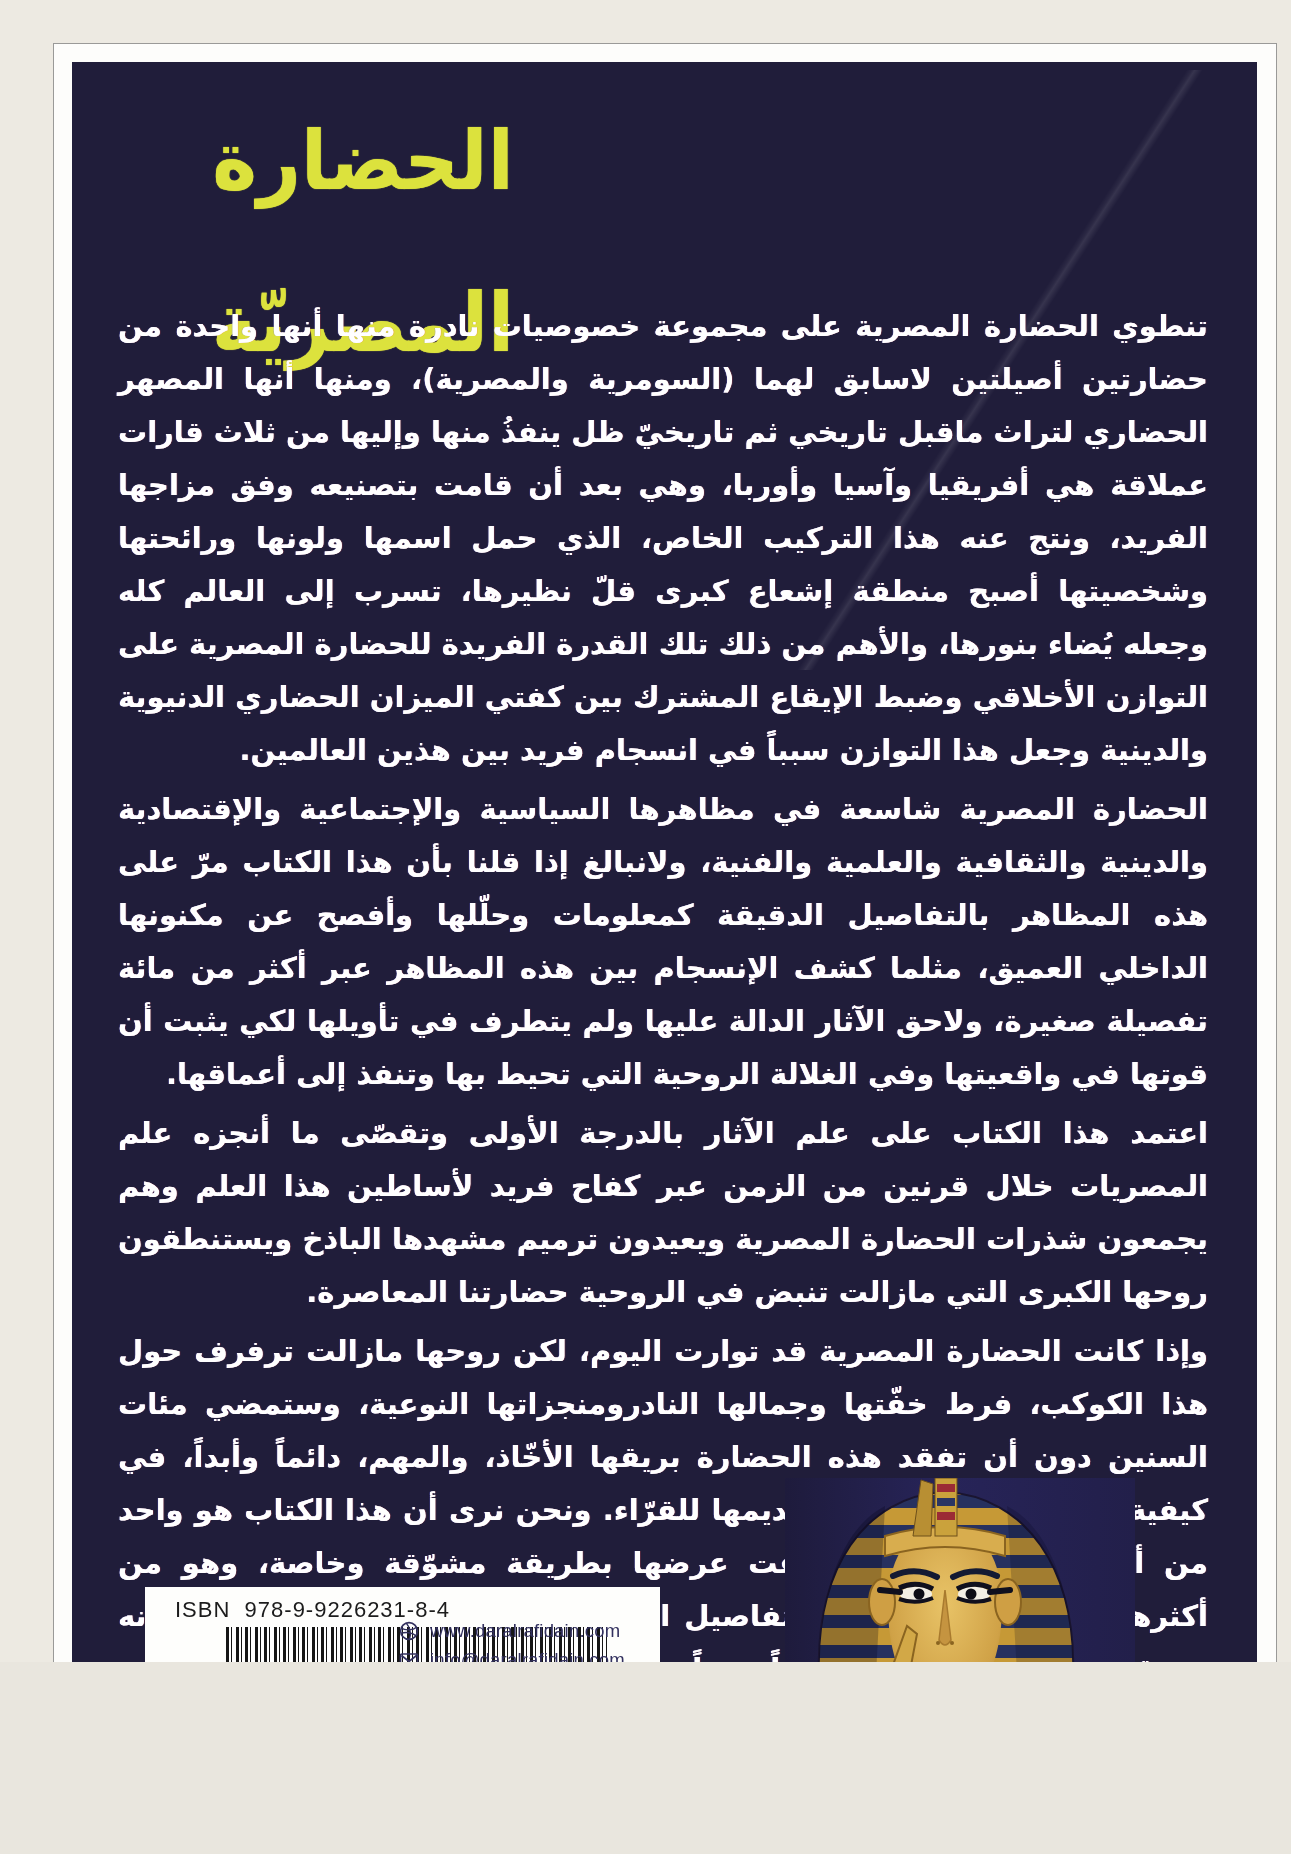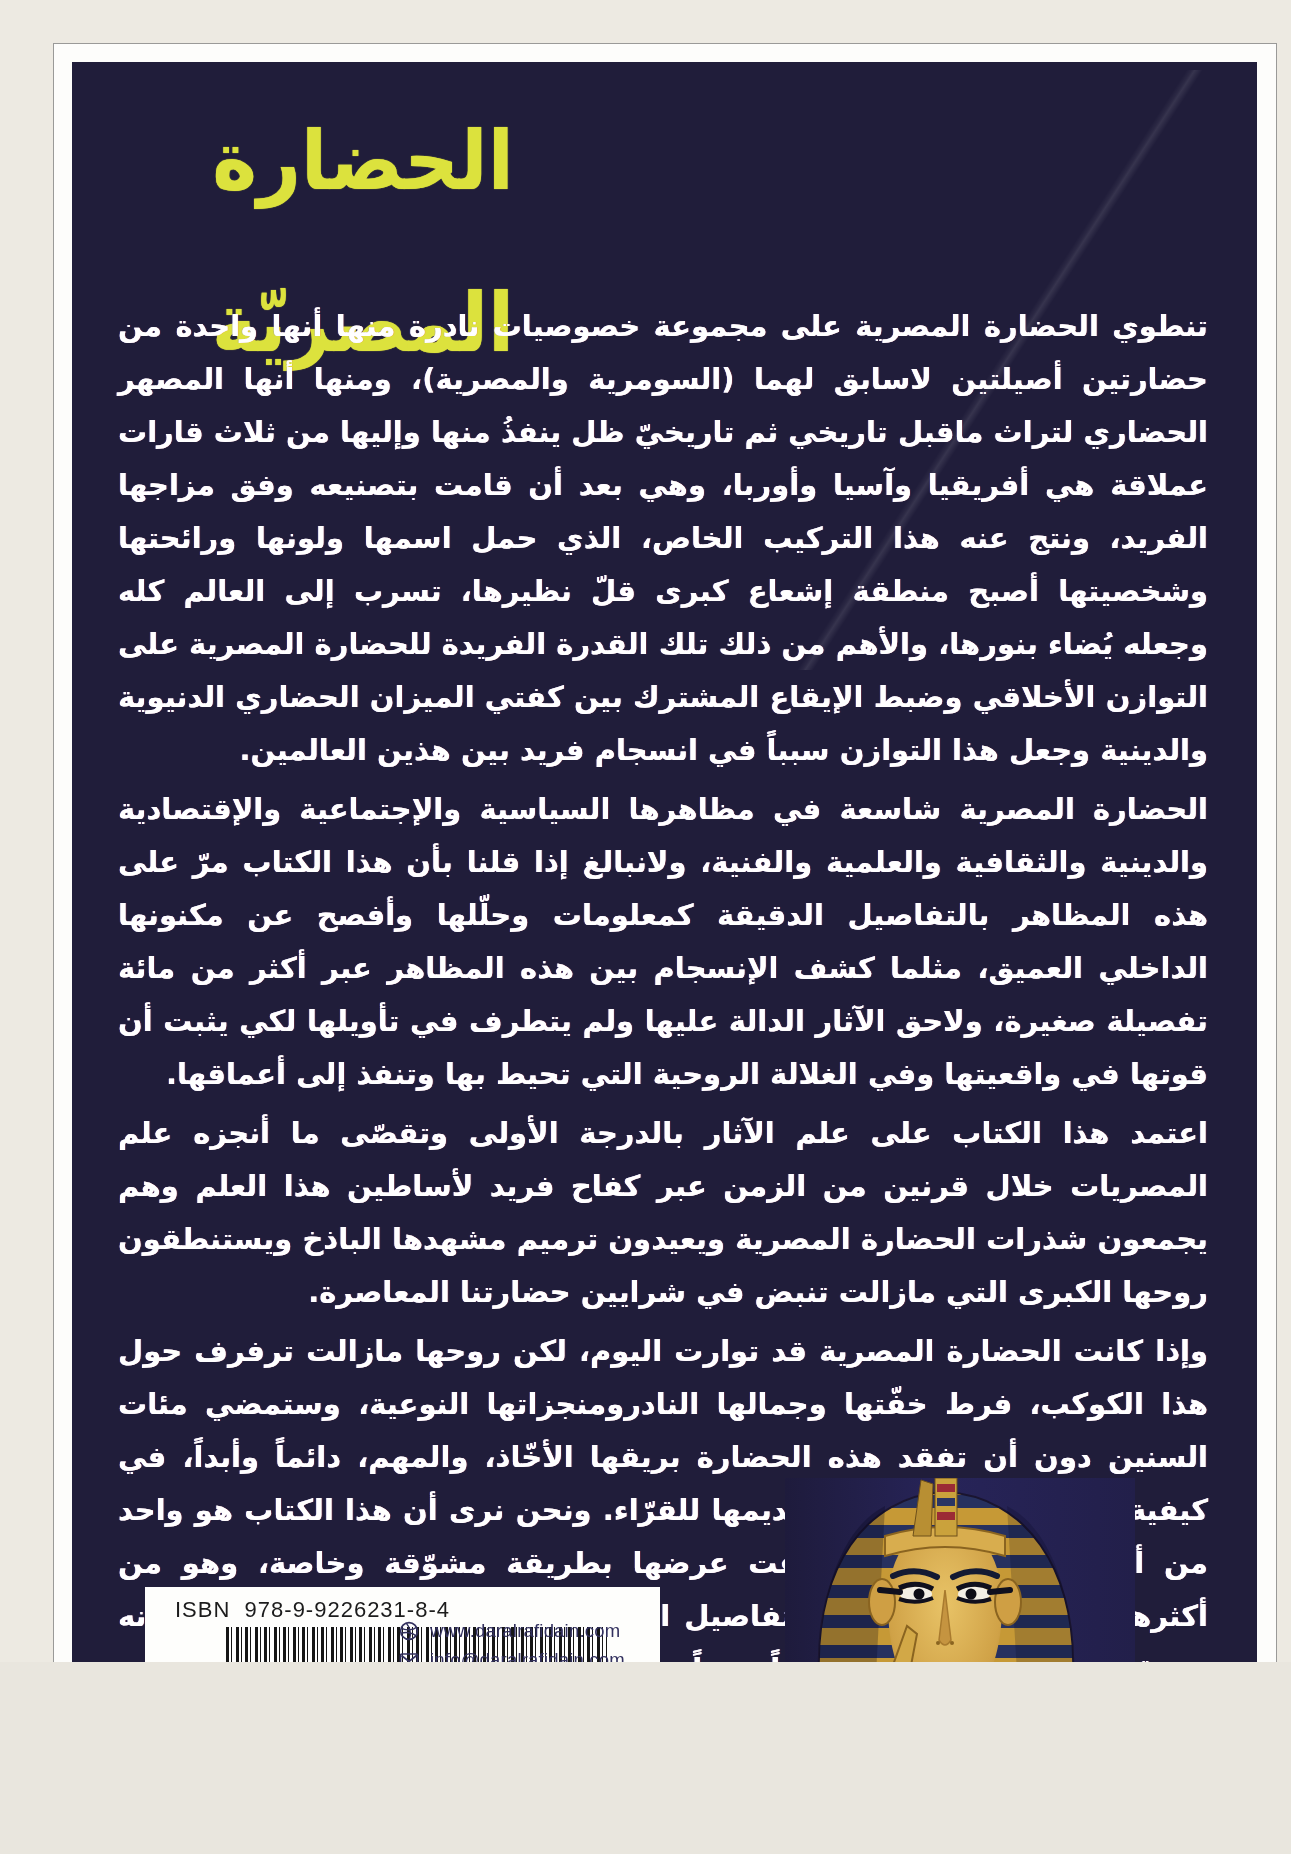--- a/index.html
+++ b/index.html
@@ -73,21 +73,21 @@
   <div class="abs cutout"></div>
   <div class="abs redline"></div>
   <div class="abs grayline"></div>
   <div class="abs crease"></div>
 
   <div class="abs title">الحضارة المصريّة</div>
 
   <div class="abs bodytext">
     <p>تنطوي الحضارة المصرية على مجموعة خصوصيات نادرة منها أنها واحدة من حضارتين أصيلتين لاسابق لهما (السومرية والمصرية)، ومنها أنها المصهر الحضاري لتراث ماقبل تاريخي ثم تاريخيّ ظل ينفذُ منها وإليها من ثلاث قارات عملاقة هي أفريقيا وآسيا وأوربا، وهي بعد أن قامت بتصنيعه وفق مزاجها الفريد، ونتج عنه هذا التركيب الخاص، الذي حمل اسمها ولونها ورائحتها وشخصيتها أصبح منطقة إشعاع كبرى قلّ نظيرها، تسرب إلى العالم كله وجعله يُضاء بنورها، والأهم من ذلك تلك القدرة الفريدة للحضارة المصرية على التوازن الأخلاقي وضبط الإيقاع المشترك بين كفتي الميزان الحضاري الدنيوية والدينية وجعل هذا التوازن سبباً في انسجام فريد بين هذين العالمين.</p>
     <p>الحضارة المصرية شاسعة في مظاهرها السياسية والإجتماعية والإقتصادية والدينية والثقافية والعلمية والفنية، ولانبالغ إذا قلنا بأن هذا الكتاب مرّ على هذه المظاهر بالتفاصيل الدقيقة كمعلومات وحلّلها وأفصح عن مكنونها الداخلي العميق، مثلما كشف الإنسجام بين هذه المظاهر عبر أكثر من مائة تفصيلة صغيرة، ولاحق الآثار الدالة عليها ولم يتطرف في تأويلها لكي يثبت أن قوتها في واقعيتها وفي الغلالة الروحية التي تحيط بها وتنفذ إلى أعماقها.</p>
-    <p>اعتمد هذا الكتاب على علم الآثار بالدرجة الأولى وتقصّى ما أنجزه علم المصريات خلال قرنين من الزمن عبر كفاح فريد لأساطين هذا العلم وهم يجمعون شذرات الحضارة المصرية ويعيدون ترميم مشهدها الباذخ ويستنطقون روحها الكبرى التي مازالت تنبض في شرايين حضارتنا المعاصرة.</p>
+    <p>اعتمد هذا الكتاب على علم الآثار بالدرجة الأولى وتقصّى ما أنجزه علم المصريات خلال قرنين من الزمن عبر كفاح فريد لأساطين هذا العلم وهم يجمعون شذرات الحضارة المصرية ويعيدون ترميم مشهدها الباذخ ويستنطقون روحها الكبرى التي مازالت تنبض في الروحية حضارتنا المعاصرة.</p>
     <p class="centered-last">وإذا كانت الحضارة المصرية قد توارت اليوم، لكن روحها مازالت ترفرف حول هذا الكوكب، فرط خفّتها وجمالها النادرومنجزاتها النوعية، وستمضي مئات السنين دون أن تفقد هذه الحضارة بريقها الأخّاذ، والمهم، دائماً وأبداً، في كيفية عرض هذه الحضارة وتقديمها للقرّاء. ونحن نرى أن هذا الكتاب هو واحد من أندر الكتب التي استطاعت عرضها بطريقة مشوّقة وخاصة، وهو من أكثرها ملاحقةً للمعلومات والتفاصيل الصغيرة فيها، وهذا مايجعلنا نجزم بأنه سيبقى لزمنٍ طويلٍ جداً مصدراً مهماً من مصادر فهم وتحليل مظاهر ومكونات هذه الحضارة.</p>
   </div>
 
 
   <div class="abs isbnbox">
     <div class="isbnline">
       <span>ISBN</span>&nbsp;&nbsp;<span>978-9-9226231-8-4</span>
     </div>
     <div class="barcode">
       <span class="bc-left">9</span>

